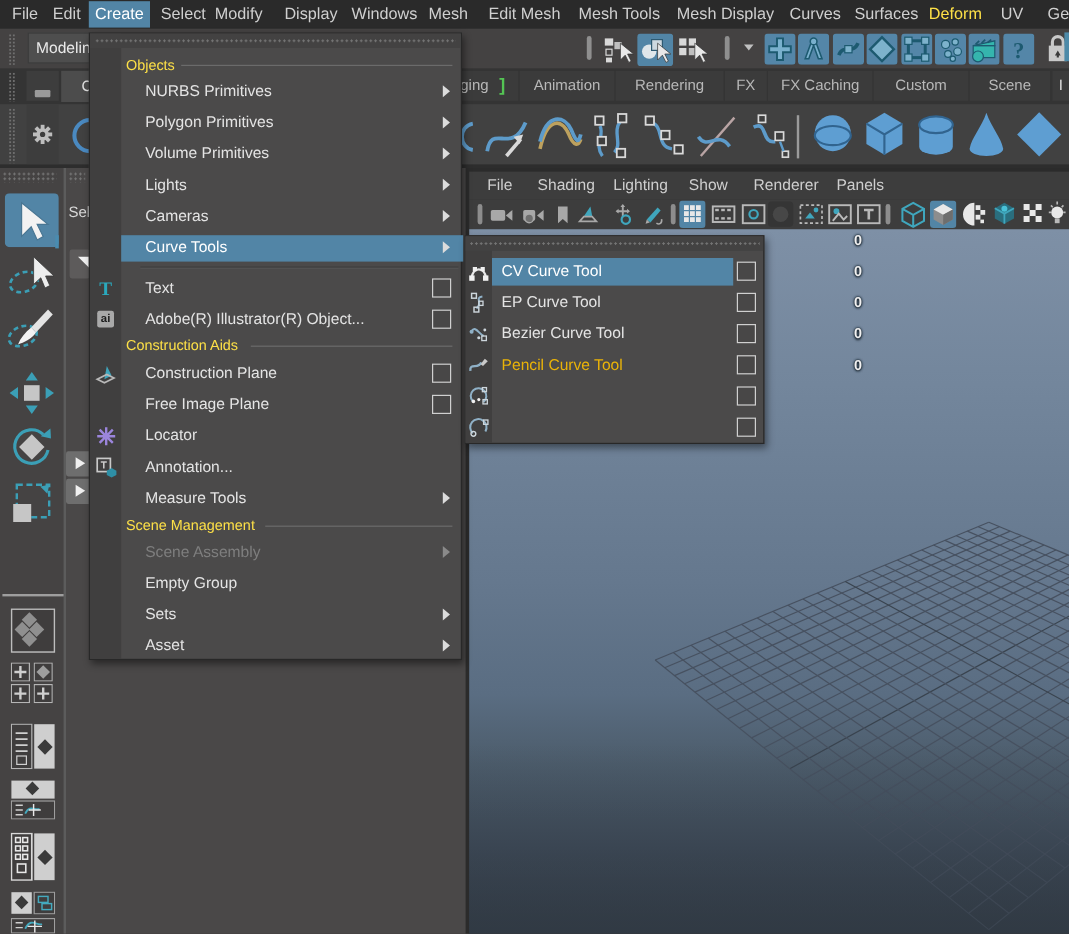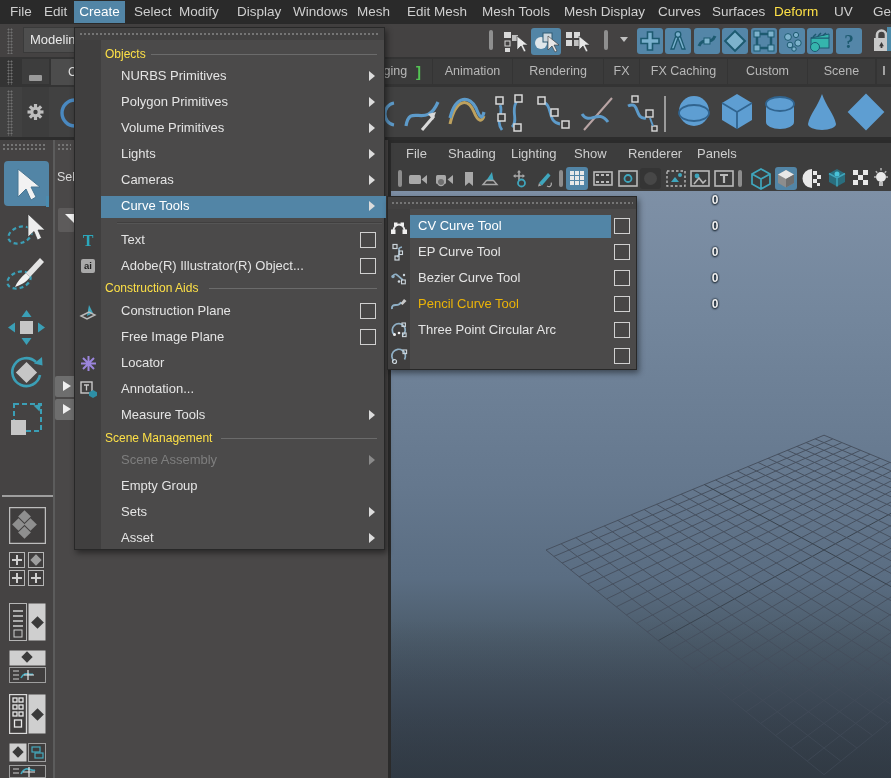--- a/index.html
+++ b/index.html
@@ -532,21 +532,20 @@
     <div class="abs hdots" style="left:3px;top:4px;width:242px;height:4px"></div>
     <div class="abs" style="left:22px;top:18px;width:201px;height:23px;background:#5285a6"></div>
     <span class="abs" style="left:30px;top:16px;color:#fff;font-size:13px;line-height:26px;white-space:nowrap">CV Curve Tool</span>
     <div class="chk" style="left:226px;top:21px"></div>
     <span class="abs" style="left:30px;top:42px;color:#e4e4e4;font-size:13px;line-height:26px;white-space:nowrap">EP Curve Tool</span>
     <div class="chk" style="left:226px;top:47px"></div>
     <span class="abs" style="left:30px;top:68px;color:#e4e4e4;font-size:13px;line-height:26px;white-space:nowrap">Bezier Curve Tool</span>
     <div class="chk" style="left:226px;top:73px"></div>
     <span class="abs" style="left:30px;top:94px;color:#eab308;font-size:13px;line-height:26px;white-space:nowrap">Pencil Curve Tool</span>
     <div class="chk" style="left:226px;top:99px"></div>
-    <span class="abs" style="left:30px;top:120px;color:#e4e4e4;font-size:13px;line-height:26px;white-space:nowrap">Three Point Circular Arc</span>
     <div class="chk" style="left:226px;top:125px"></div>
     <div class="chk" style="left:226px;top:151px"></div>
     <svg class="abs" style="left:2px;top:20px" width="18" height="18">
       <path d="M3 15 C4 5 14 5 15 15" fill="none" stroke="#e8e8e8" stroke-width="2"></path>
       <rect x="1" y="12.5" width="4.5" height="4.5" fill="#f0f0f0"></rect>
       <rect x="12.5" y="12.5" width="4.5" height="4.5" fill="#f0f0f0"></rect>
       <rect x="4" y="5.5" width="3.5" height="3.5" fill="#f0f0f0"></rect>
       <rect x="10.5" y="5.5" width="3.5" height="3.5" fill="#f0f0f0"></rect>
     </svg>
     <svg class="abs" style="left:2px;top:46px" width="18" height="18">

